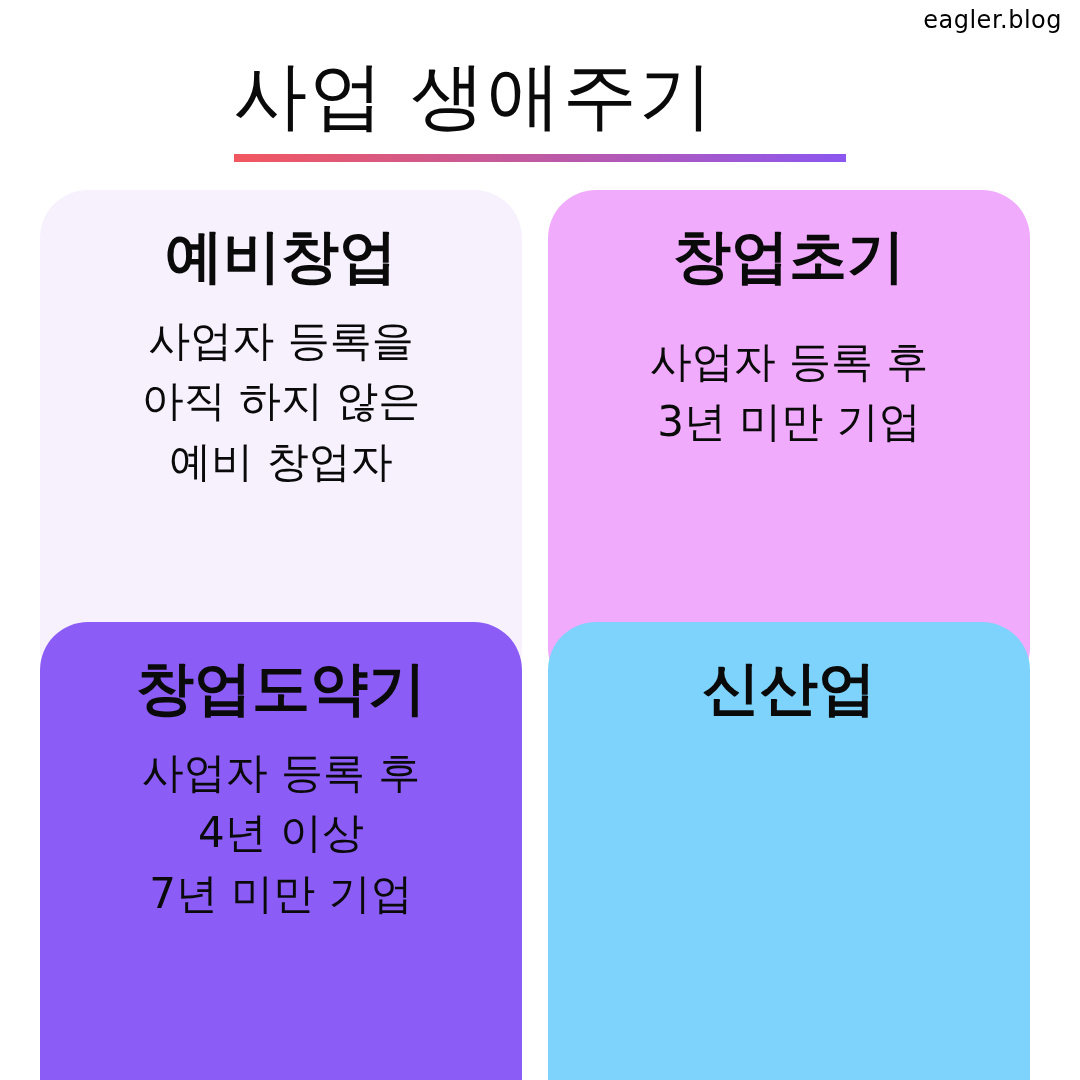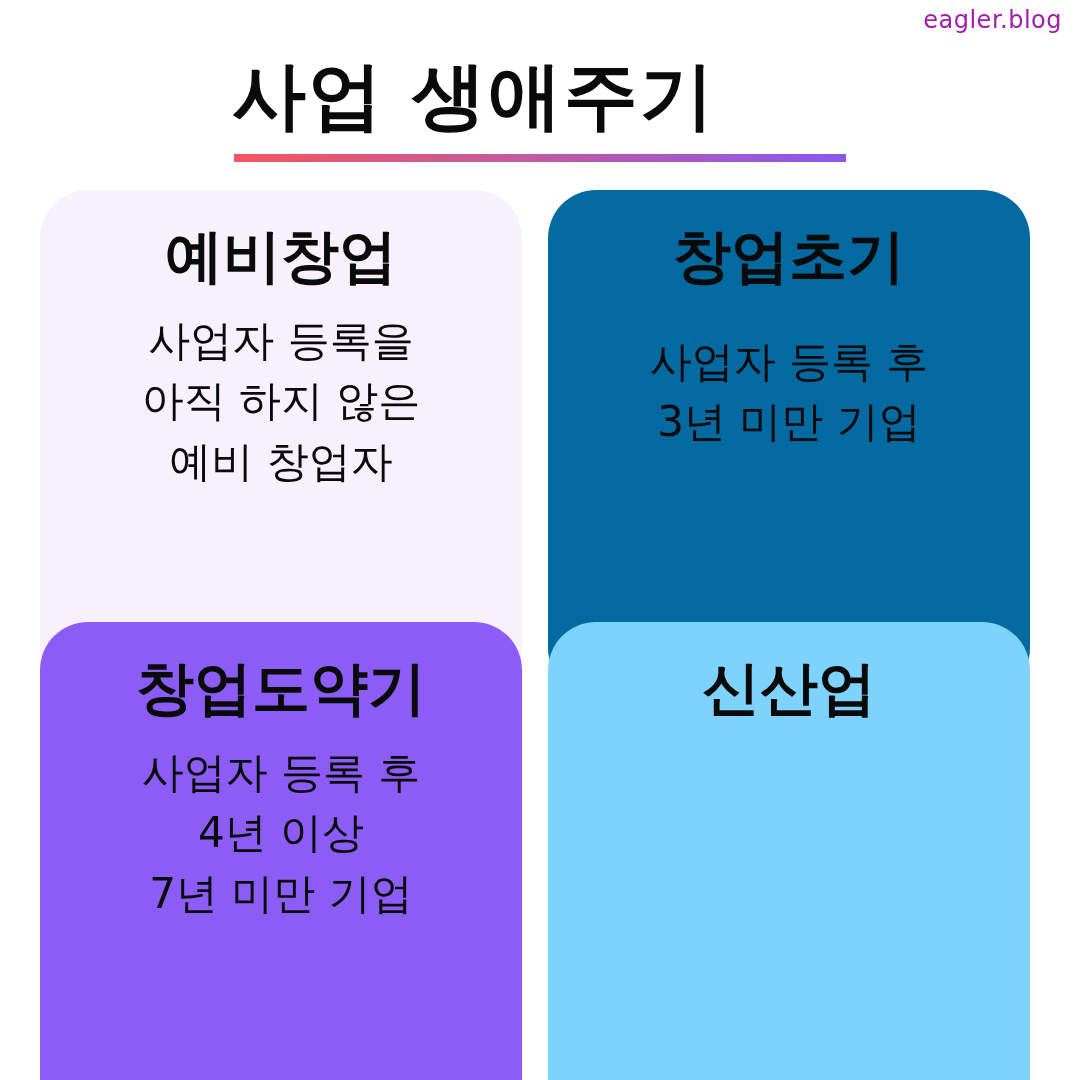--- a/index.html
+++ b/index.html
@@ -1,44 +1,44 @@
 <!DOCTYPE html>
 <html><head>
 <meta charset="utf-8">
 <style>
   html, body { margin:0; padding:0; }
   body {
     width:1080px; height:1080px; background:#ffffff; position:relative; overflow:hidden;
     font-family: "DejaVu Sans", "Liberation Sans", sans-serif; color:#0a0a0a;
   }
   .watermark {
-    position:absolute; top:6px; right:18px; font-size:24px; color:#a21caf;
+    position:absolute; top:6px; right:18px; font-size:24px; color:#000000;
     letter-spacing:0.5px;
     text-align:center;
   }
   .title {
     position:absolute; top:58px; left:0; width:948px; text-align:center;
-    font-size:74px; font-weight:bold; letter-spacing:2px; line-height:1;
+    font-size:74px; font-weight:normal; letter-spacing:2px; line-height:1;
   }
   .title-bar {
     position:absolute; left:234px; top:154px; width:612px; height:8px;
     background:linear-gradient(90deg,#f2575f 0%,#c45a9c 45%,#8b57f0 100%);
   }
   .card {
     position:absolute; width:482px; height:506px; border-radius:48px;
     box-sizing:border-box; text-align:center;
   }
   .card-title {
     margin-top:32px; font-size:58px; font-weight:bold; line-height:1.2;
   }
   .card-body {
     margin-top:19px; font-size:42px; line-height:1.45; white-space:pre-line;
   }
   .c1 { left:40px; top:190px; background:#f7f0fd; }
-  .c2 { left:548px; top:190px; background:#0369a1;text-align:center; }
+  .c2 { left:548px; top:190px; background:#f0abfc;text-align:center; }
   .c3 { left:40px; top:622px; background:#8b5cf6; }
   .c4 { left:548px; top:622px; background:#7dd3fc; }
   .c2 .card-body, .c4 .card-body { margin-top:40px; }
 </style>
 </head>
 <body>
 
 <div class="watermark">eagler.blog</div>
 <div class="title">사업 생애주기</div>
 <div class="title-bar"></div>

